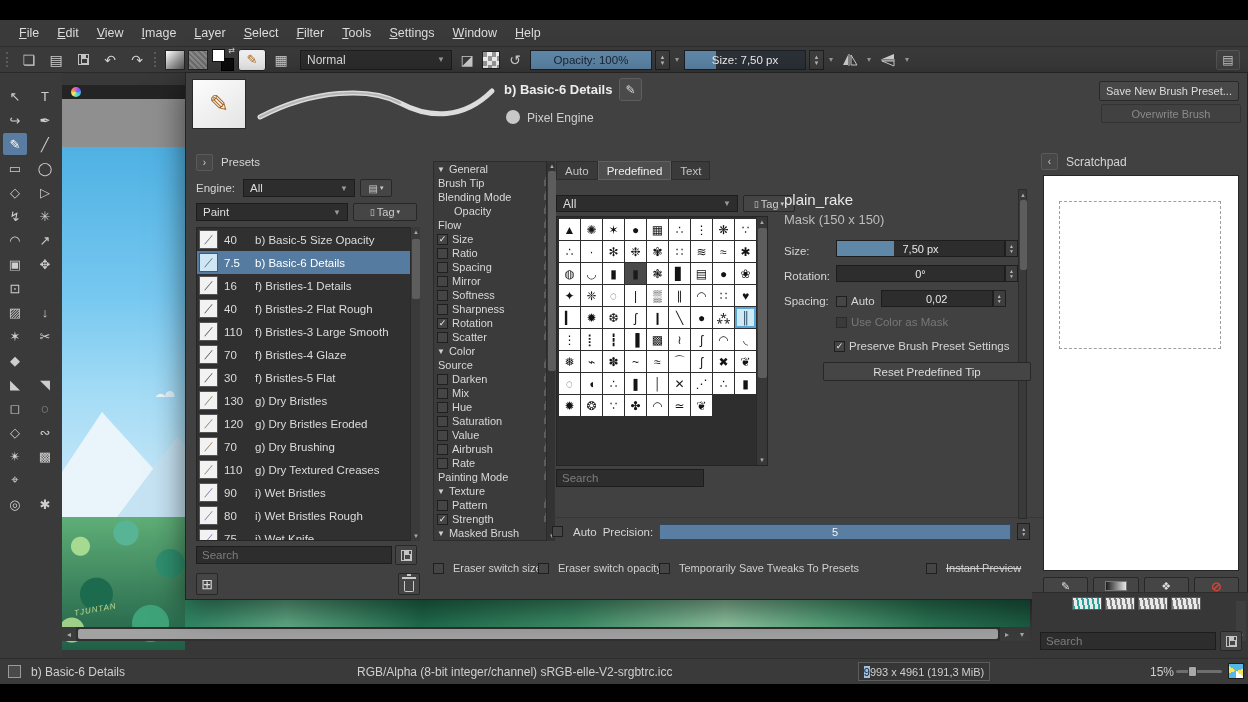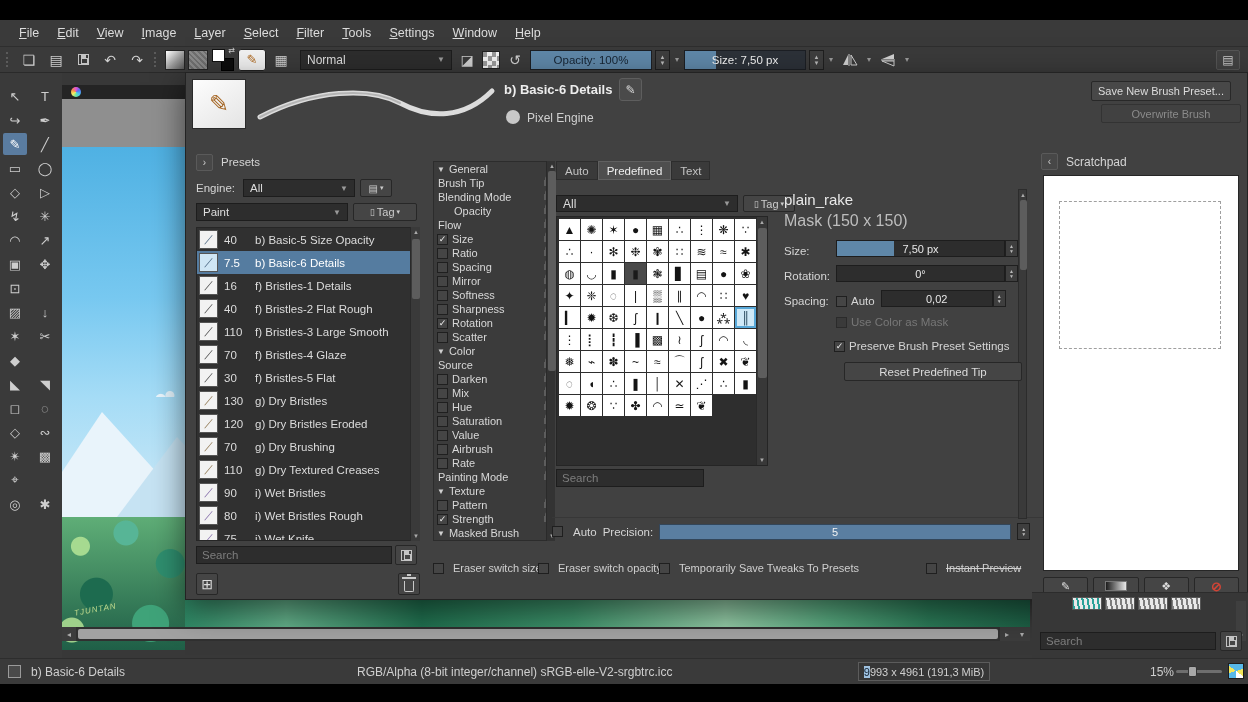--- a/index.html
+++ b/index.html
@@ -71,21 +71,21 @@
   .hs-end{position:absolute;left:1014px;top:607px;width:16px;height:14px;background:#3c3c3c;display:flex;align-items:center;justify-content:center;font-size:8px;color:#aaa}
 
   
   .dialog{position:absolute;left:185px;top:52px;width:1063px;height:528px;background:#414141;border:1px solid #232323;box-shadow:0 10px 30px rgba(0,0,0,.55)}
   .thumb{position:absolute;left:6px;top:6px;width:54px;height:50px;background:linear-gradient(145deg,#fdfdfd,#e4e4e4);border:1px solid #2a2a2a;display:flex;align-items:center;justify-content:center;color:#a56522;font-size:24px}
   .stroke-preview{position:absolute;left:66px;top:2px;width:250px;height:62px}
   .dlg-title{position:absolute;left:318px;top:9px;font-size:13px;font-weight:bold;color:#ededed}
   .edit-btn{position:absolute;left:433px;top:5px;width:23px;height:23px;background:#4a4a4a;border:1px solid #5e5e5e;border-radius:3px;display:flex;align-items:center;justify-content:center;font-size:12px;color:#ddd}
   .engine-dot{position:absolute;left:320px;top:37px;width:14px;height:14px;border-radius:50%;background:#c8c8c8}
   .engine-lab{position:absolute;left:341px;top:38px;font-size:12px;color:#cfcfcf}
-  .save-btn{position:absolute;right:16px;top:8px;width:140px;height:20px;background:#484848;border:1px solid #282828;border-radius:2px;font-size:11px;color:#dcdcdc;display:flex;align-items:center;justify-content:center}
+  .save-btn{position:absolute;right:8px;top:8px;width:140px;height:20px;background:#484848;border:1px solid #282828;border-radius:2px;font-size:11px;color:#dcdcdc;display:flex;align-items:center;justify-content:center}
   .ow-btn{position:absolute;right:6px;top:31px;width:140px;height:19px;background:#414141;border:1px solid #333;border-radius:2px;font-size:11px;color:#8b8b8b;display:flex;align-items:center;justify-content:center}
 
   
   .presets{position:absolute;left:10px;top:80px;width:224px;height:446px;font-size:11.5px}
   .p-head{display:flex;align-items:center;gap:8px;height:18px}
   .collapse-btn{width:17px;height:17px;border:1px solid #5a5a5a;border-radius:2px;background:#474747;display:flex;align-items:center;justify-content:center;color:#ccc;font-size:10px}
   .p-row{position:absolute;display:flex;align-items:center;gap:5px;width:100%}
   .kselect{height:18px;background:#2d2d2d;border:1px solid #1d1d1d;display:flex;align-items:center;padding:0 6px;color:#ddd}
   .kselect .arrow{margin-left:auto;font-size:8px;color:#999}
   .icon-btn{height:18px;background:#454545;border:1px solid #272727;border-radius:2px;display:flex;align-items:center;justify-content:center;gap:2px;color:#ccc;font-size:10px;padding:0 4px}
@@ -139,30 +139,30 @@
   .tip-btns{position:absolute;left:0;top:330px;display:flex;gap:5px;align-items:center}
   .k-btn{height:20px;background:#454545;border:1px solid #272727;border-radius:2px;color:#ddd;font-size:11px;display:flex;align-items:center;justify-content:center;padding:0 8px}
   .tip-div{position:absolute;left:-4px;top:356px;width:648px;border-top:1px solid #373737}
   .precision-row{position:absolute;left:-4px;top:362px;display:flex;align-items:center;gap:6px;font-size:11.5px;color:#d5d5d5}
   .prec-slider{position:relative;width:352px;height:16px;background:#5a7ea1;border:1px solid #33465a;display:flex;align-items:center;justify-content:center;color:#f2f2f2;font-size:11px}
   .tip-scroll{position:absolute;left:462px;top:28px;width:9px;height:330px;background:#3a3a3a;border:1px solid #2c2c2c}
 
   
   .tip-details{position:absolute;left:598px;top:112px;width:234px;font-size:11.5px;color:#d5d5d5}
   .td-name{position:absolute;left:0;top:6px;font-size:15px;color:#e8e8e8}
-  .td-mask{position:absolute;left:0;top:27px;font-size:16px;color:#bdbdbd}
+  .td-mask{position:absolute;left:0;top:27px;font-size:13px;color:#bdbdbd}
   .td-row{position:absolute;left:0;display:flex;align-items:flex-end;width:100%}
   .td-lab{width:52px;flex:none}
   .ctrl{position:relative;height:17px;background:#2d2d2d;border:1px solid #1d1d1d;overflow:hidden;flex:1}
   .ctrl .fill{position:absolute;top:0;left:0;bottom:0;background:#5f87a8}
   .ctrl .lab{position:relative;display:flex;align-items:center;justify-content:center;height:100%;font-size:11px;color:#e8e8e8}
   .spin-sm{width:13px;height:17px;background:#3e3e3e;border:1px solid #1f1f1f;display:flex;flex-direction:column;align-items:center;justify-content:center;color:#b9b9b9;font-size:5px;line-height:5px}
   .dis{color:#777}
   .cb.dis-cb{background:#3a3a3a;border-color:#2b2b2b}
-  .reset-btn{position:absolute;left:60px;top:177px;width:178px;height:19px;background:#454545;border:1px solid #272727;border-radius:2px;display:flex;align-items:center;justify-content:center;font-size:11.5px;color:#dcdcdc}
+  .reset-btn{position:absolute;left:39px;top:177px;width:208px;height:19px;background:#454545;border:1px solid #272727;border-radius:2px;display:flex;align-items:center;justify-content:center;font-size:11.5px;color:#dcdcdc}
 
   
   .f-check{position:absolute;display:flex;align-items:center;gap:5px;font-size:11px;color:#cfcfcf;top:488px;height:14px}
   .strike{text-decoration:line-through}
 
   
   .scratch{position:absolute;left:855px;top:80px;width:202px;height:446px}
   .scr-head{display:flex;align-items:center;gap:8px}
   .scr-canvas{position:absolute;left:2px;top:22px;width:196px;height:396px;background:#fff;border:1px solid #262626}
   .scr-dashed{position:absolute;left:15px;top:25px;width:162px;height:148px;border:1px dashed #9f9f9f}

